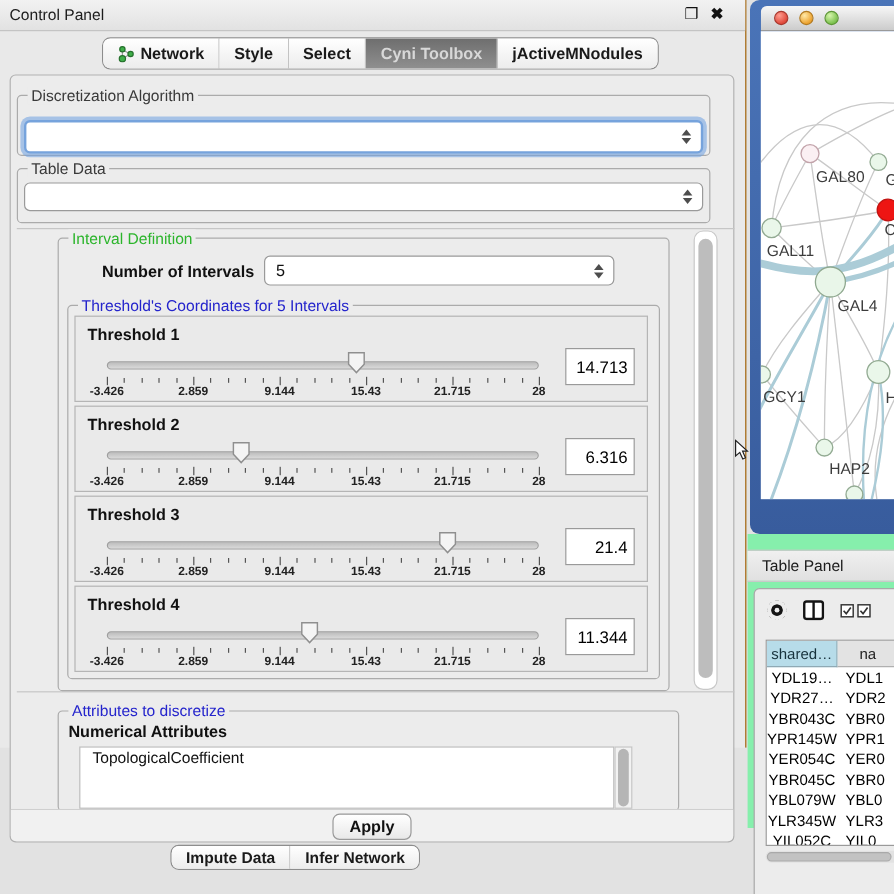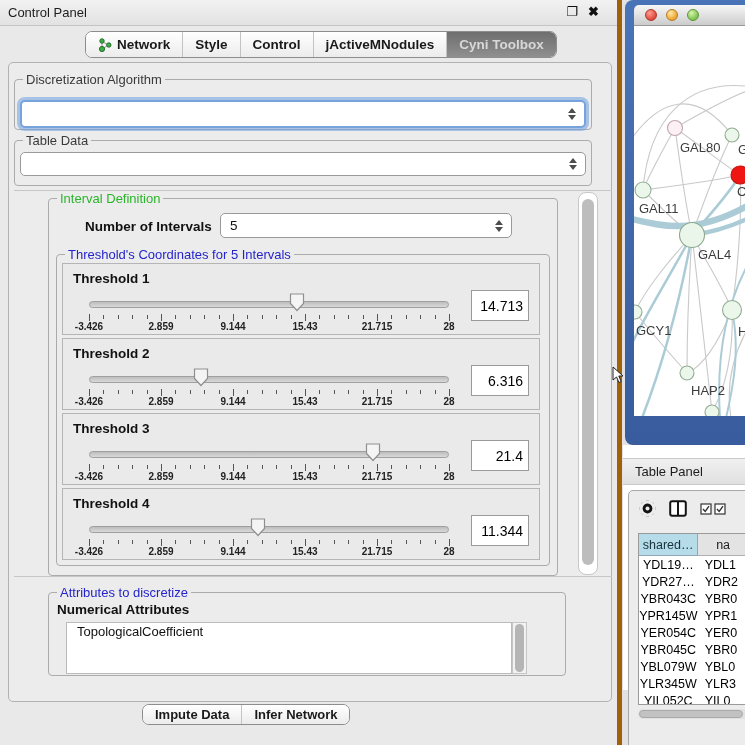--- a/index.html
+++ b/index.html
@@ -1,21 +1,21 @@
 <!DOCTYPE html>
 <html><head>
 <meta charset="utf-8">
 <style>
   * { margin:0; padding:0; box-sizing:border-box; }
   html,body { width:745px; height:745px; overflow:hidden; }
   body { font-family:"Liberation Sans", sans-serif; background:#e2e2e2; position:relative; }
 
   
-  .control-panel { position:absolute; left:0; top:0; width:622px; height:745px;
-    background:#e9e9e9; border-right:5px solid #a16207; }
+  .control-panel { position:absolute; left:0; top:0; width:622px; height:623px;
+    background:#e9e9e9; border-right:1px solid #a16207; }
   .cp-titlebar { position:absolute; left:0; top:0; width:100%; height:26px;
     background:linear-gradient(#f2f2f2,#e2e2e2); border-bottom:1px solid #c4c4c4;
     display:flex; align-items:center; padding:0 8px; font-size:13px; color:#1c1c1c; }
   .cp-title { flex:0 0 auto; }
   .cp-win-icons { position:absolute; right:18px; top:4px; display:flex; gap:10px;
     font-size:13px; color:#111; font-weight:bold; }
   .cp-win-icons span { cursor:default; }
 
   
   .tabstrip { position:absolute; display:flex; border:1px solid #8d8d8d; border-radius:7px;
@@ -104,21 +104,21 @@
     background:linear-gradient(#f7f7f7,#cccccc); border-bottom:1px solid #9a9a9a;
     border-radius:5px 0 0 0; display:flex; align-items:center; padding-left:11px; gap:9px; }
   .traffic { width:12px; height:12px; border-radius:50%; }
   .t-red    { background:radial-gradient(circle at 35% 30%, #ff9d90, #e04a3c 70%); border:1px solid #a8382e; }
   .t-yellow { background:radial-gradient(circle at 35% 30%, #ffe9a8, #eda32f 70%); border:1px solid #b27b22; }
   .t-green  { background:radial-gradient(circle at 35% 30%, #d7f5ad, #7cc24f 70%); border:1px solid #5e9637; }
   .net-canvas { position:absolute; left:9px; top:26px; width:121px; height:390px;
     background:#fff; overflow:hidden; }
 
   
-  .tp-region { position:absolute; left:623px; top:445px; width:122px; height:245px; background:#ffffff; }
+  .tp-region { position:absolute; left:623px; top:445px; width:122px; height:245px; background:#86efac; }
   .tp-titlebar { position:absolute; left:0; top:13px; width:100%; height:27px;
     background:linear-gradient(#f0f0f0,#e0e0e0); border-top:1px solid #c9c9c9;
     border-bottom:1px solid #c9c9c9; display:flex; align-items:center; padding-left:12px;
     font-size:13px; color:#1c1c1c; }
   .tp-body { position:absolute; left:5px; top:45px; width:124px; height:277px;
     background:#ececec; border:1px solid #a8a8a8; border-radius:5px; }
   .tp-toolbar { position:absolute; left:10px; top:9px; display:flex; align-items:center; gap:13px; }
   .tp-table { position:absolute; left:9px; top:42px; width:112px; height:172px;
     background:#fff; border:1px solid #9a9a9a; overflow:hidden; font-size:12.5px; }
   .tp-header { display:flex; height:22px; }
@@ -159,27 +159,27 @@
           <circle cx="4" cy="3" r="2.2" fill="#3fae49" stroke="#25702c"></circle>
           <circle cx="4" cy="11" r="2.6" fill="#3fae49" stroke="#25702c"></circle>
           <circle cx="10.8" cy="7" r="2.2" fill="#3fae49" stroke="#25702c"></circle>
         </svg>
         <span>Network</span>
       </div>
       <div class="tab">
         <span>Style</span>
       </div>
       <div class="tab">
-        <span>Control</span>
+        <span>Select</span>
+      </div>
+      <div class="tab selected">
+        <span>Cyni Toolbox</span>
       </div>
       <div class="tab">
         <span>jActiveMNodules</span>
-      </div>
-      <div class="tab selected">
-        <span>Cyni Toolbox</span>
       </div>
     </div>
 
   <div class="outer-panel"></div>
 
   <div class="groupbox" style="left:14px; top:79px; width:578px; height:51px;">
     <span class="gb-title gb-dark">Discretization Algorithm</span>
   </div>
 
   <div class="combo focused" style="left:20px; top:100px; width:566px; height:28px;">
@@ -391,20 +391,23 @@
     <span class="gb-title gb-blue">Attributes to discretize</span>
   </div>
   <div class="bold-label" style="left:57px; top:602px;">Numerical Attributes</div>
   <div class="attr-list" id="attr-list">
       <div>TopologicalCoefficient</div>
     </div>
   <div class="attr-scroll">
       <div class="thumb"></div>
     </div>
 
+  <div class="apply-strip">
+    <div class="apply-btn">Apply</div>
+  </div>
 
   <div class="tabstrip bottom" id="bottom-tabs">
       <div class="tab">
         <span>Impute Data</span>
       </div>
       <div class="tab">
         <span>Infer Network</span>
       </div>
     </div>
 </div>

